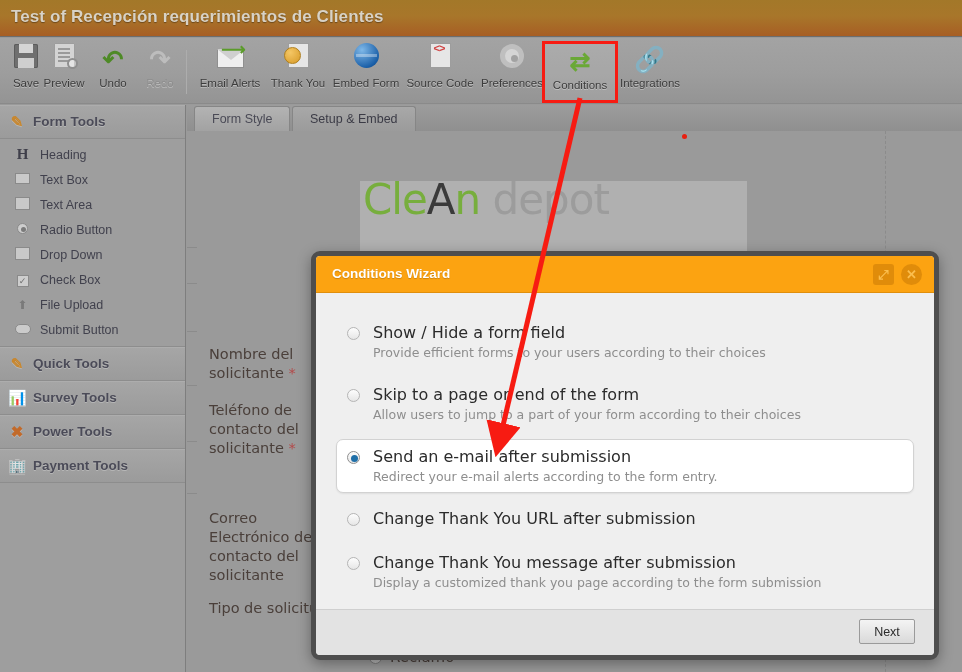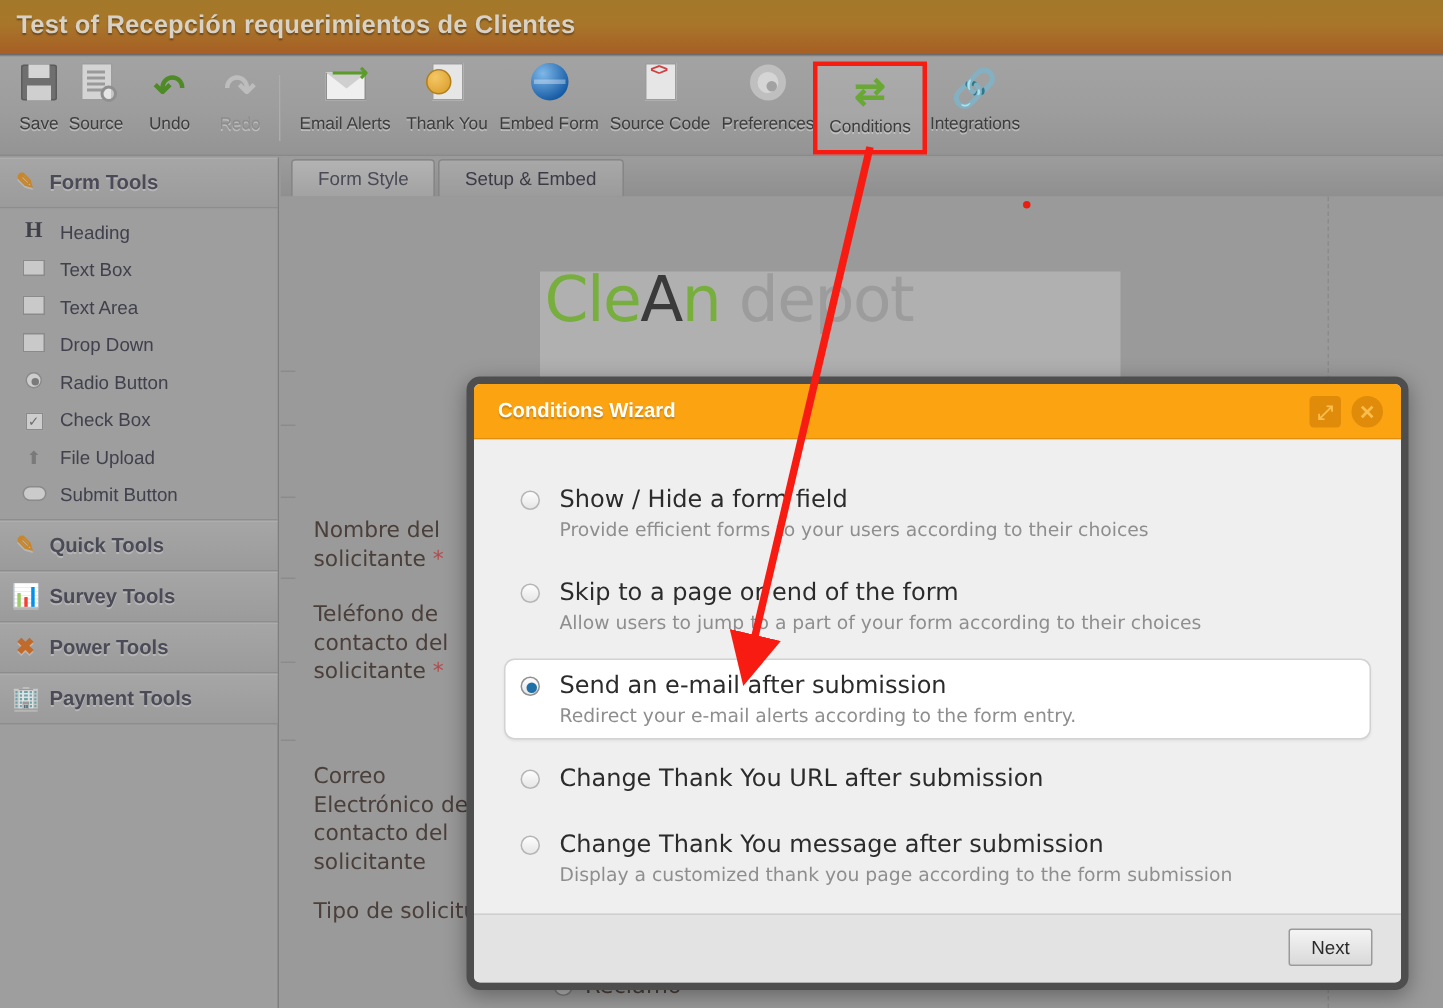--- a/index.html
+++ b/index.html
@@ -225,21 +225,21 @@
 
   <div class="toolbar">
 
     <div class="tb-item" style="left:-12px">
       <span class="gl"><span class="ico ico-save"></span></span>
       <span class="lb">Save</span>
     </div>
 
     <div class="tb-item" style="left:26px">
       <span class="gl"><span class="ico ico-doc"><i></i><span class="ico-mag"></span></span></span>
-      <span class="lb">Source</span>
+      <span class="lb">Preview</span>
     </div>
 
     <div class="tb-item" style="left:75px">
       <span class="gl ico-undo">↶</span>
       <span class="lb">Undo</span>
     </div>
 
     <div class="tb-item dim" style="left:122px">
       <span class="gl ico-redo">↷</span>
       <span class="lb">Redo</span>
@@ -297,26 +297,26 @@
       </div>
       <div class="sb-item">
         <span class="si"><span class="mini-box"></span></span>
         <span>Text Box</span>
       </div>
       <div class="sb-item">
         <span class="si"><span class="mini-box" style="height:13px"></span></span>
         <span>Text Area</span>
       </div>
       <div class="sb-item">
+        <span class="si"><span class="mini-radio"></span></span>
+        <span>Radio Button</span>
+      </div>
+      <div class="sb-item">
         <span class="si"><span class="mini-box" style="height:13px"></span></span>
         <span>Drop Down</span>
-      </div>
-      <div class="sb-item">
-        <span class="si"><span class="mini-radio"></span></span>
-        <span>Radio Button</span>
       </div>
       <div class="sb-item">
         <span class="si"><span class="mini-check">✓</span></span>
         <span>Check Box</span>
       </div>
       <div class="sb-item">
         <span class="si mini-up">⬆</span>
         <span>File Upload</span>
       </div>
       <div class="sb-item">

